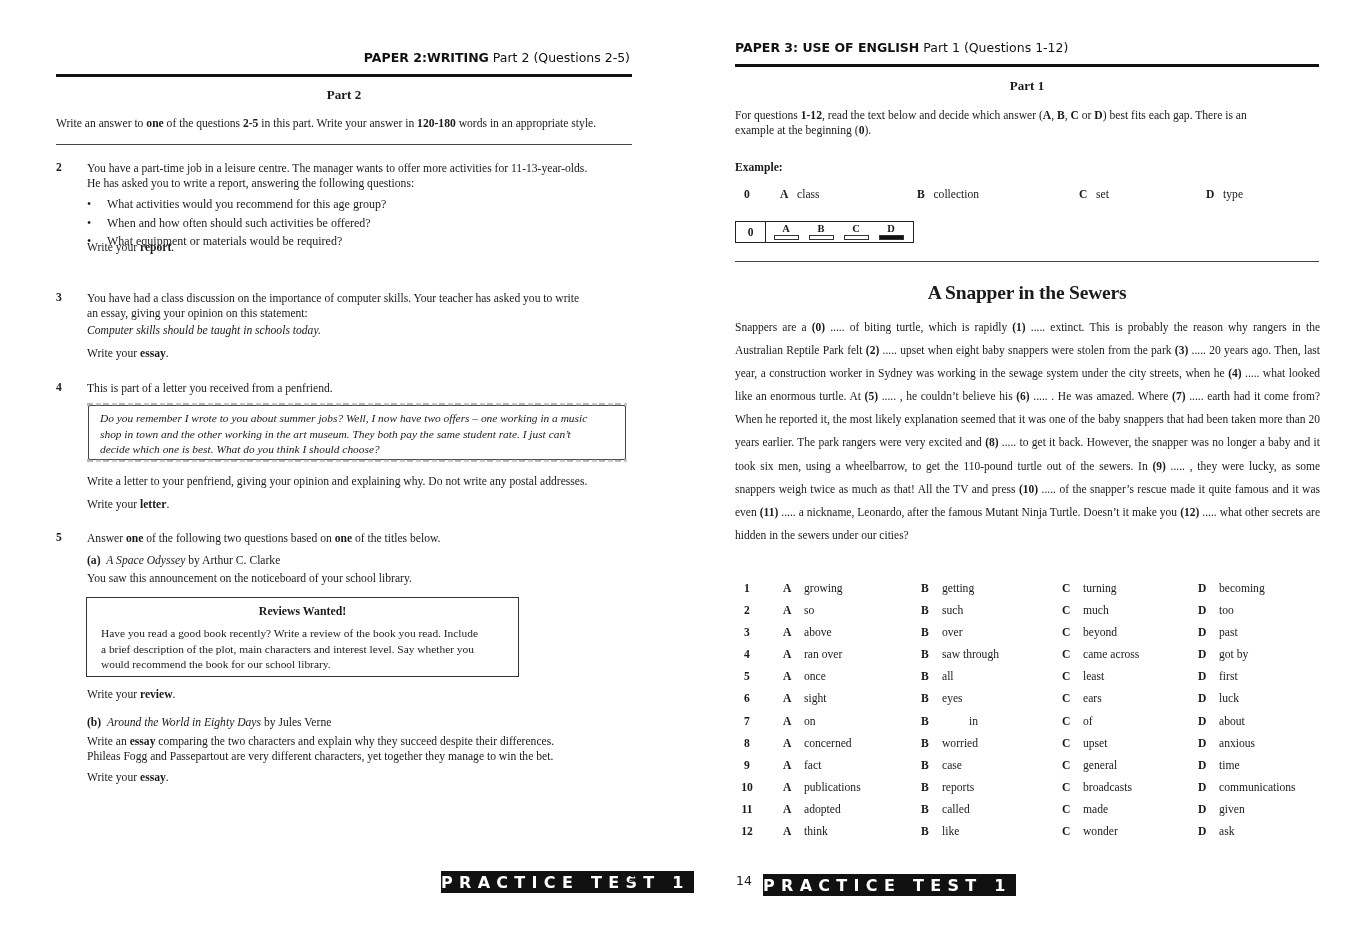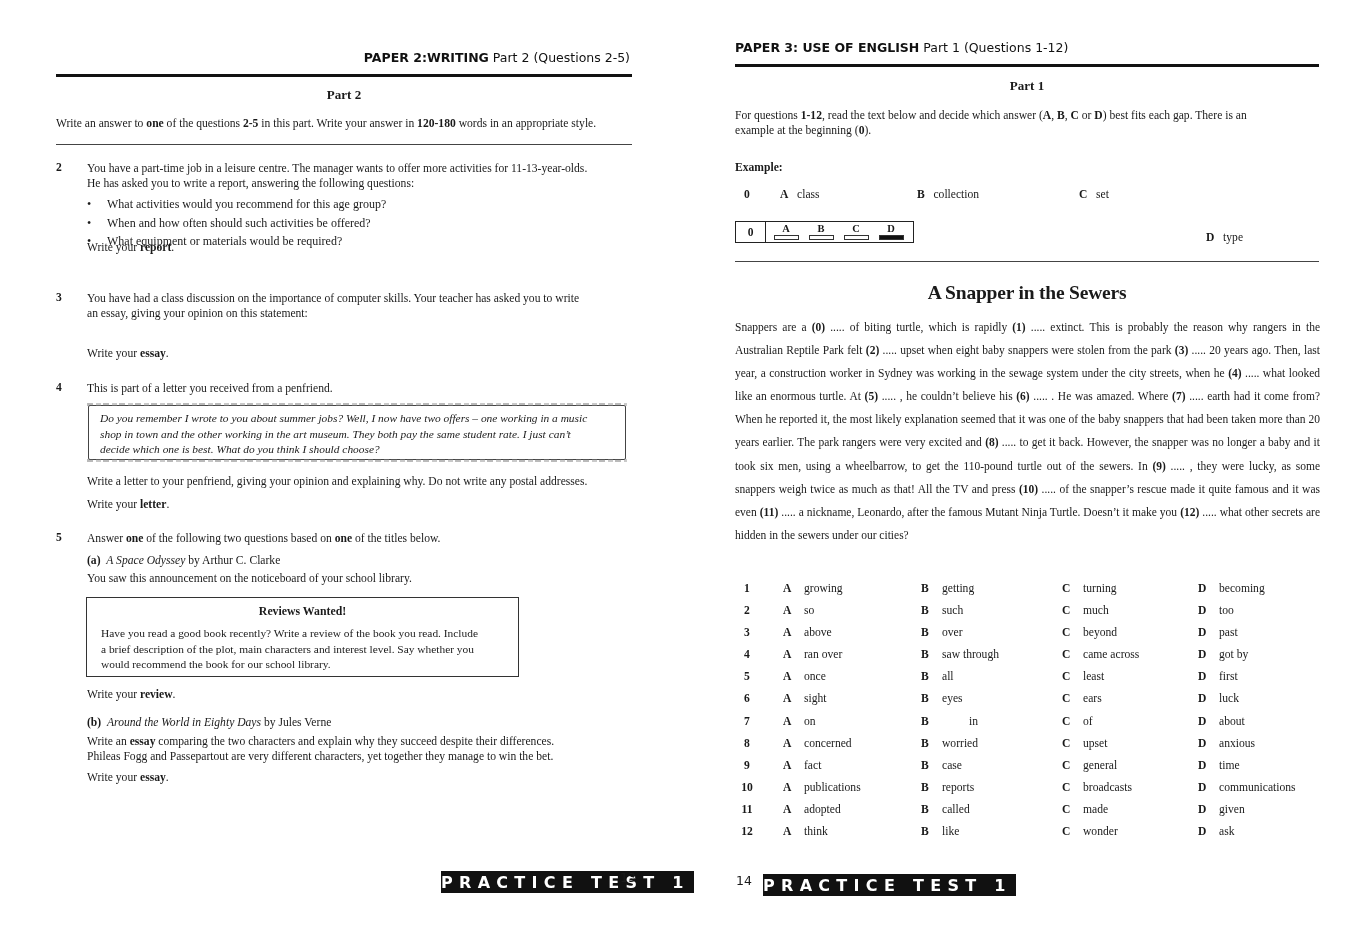--- a/index.html
+++ b/index.html
@@ -89,20 +89,21 @@
     <div class="txt" style="left:87px; top:240px;">
       <span>Write your </span><b>report</b><span>.</span>
     </div>
   </div>
 
   <div>
     <div class="qnum" style="left:56px; top:291px;">3</div>
     <div class="txt" style="left:87px; top:291px; white-space:nowrap;">
       <div>You have had a class discussion on the importance of computer skills. Your teacher has asked you to write</div>
       <div>an essay, giving your opinion on this statement:</div>
+      <div style="margin-top:2px;"><i>Computer skills should be taught in schools today.</i></div>
     </div>
     <div class="txt" style="left:87px; top:346px;">
       <span>Write your </span><b>essay</b><span>.</span>
     </div>
   </div>
 
   <div>
     <div class="qnum" style="left:56px; top:381px;">4</div>
     <div class="txt" style="left:87px; top:381px;">This is part of a letter you received from a penfriend.</div>
     <div class="letter-box">
@@ -166,21 +167,21 @@
     <div><span>For questions </span><b>1-12</b><span>, read the text below and decide which answer (</span><b>A</b><span>, </span><b>B</b><span>, </span><b>C</b><span> or </span><b>D</b><span>) best fits each gap. There is an</span></div>
     <div><span>example at the beginning (</span><b>0</b><span>).</span></div>
   </div>
 
   <div class="txt" style="left:61px; top:160px;"><b>Example:</b></div>
   <div>
     <div class="ex-row" style="left:70px; top:188px; font-weight:bold;">0</div>
     <div class="ex-row" style="left:106px; top:188px;"><b>A</b>&nbsp;&nbsp;&nbsp;<span>class</span></div>
     <div class="ex-row" style="left:243px; top:188px;"><b>B</b>&nbsp;&nbsp;&nbsp;<span>collection</span></div>
     <div class="ex-row" style="left:405px; top:188px;"><b>C</b>&nbsp;&nbsp;&nbsp;<span>set</span></div>
-    <div class="ex-row" style="left:532px; top:188px;margin-top:43px;"><b>D</b>&nbsp;&nbsp;&nbsp;<span>type</span></div>
+    <div class="ex-row" style="left:532px; top:188px;"><b>D</b>&nbsp;&nbsp;&nbsp;<span>type</span></div>
   </div>
 
   <div class="ex-key">
     <div class="cell0">0</div>
     <div class="ex-opt" style="left:36px;"><span>A</span><i class="bar"></i></div>
     <div class="ex-opt" style="left:71px;"><span>B</span><i class="bar"></i></div>
     <div class="ex-opt" style="left:106px;"><span>C</span><i class="bar"></i></div>
     <div class="ex-opt" style="left:141px;"><span>D</span><i class="bar filled"></i></div>
   </div>
 

